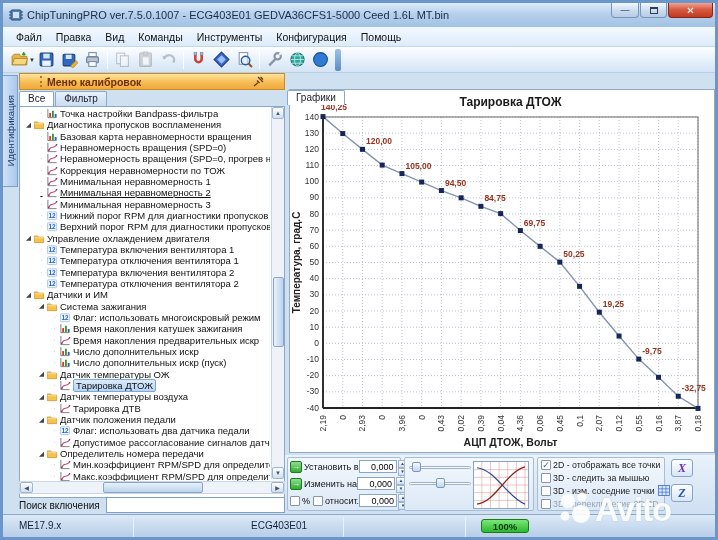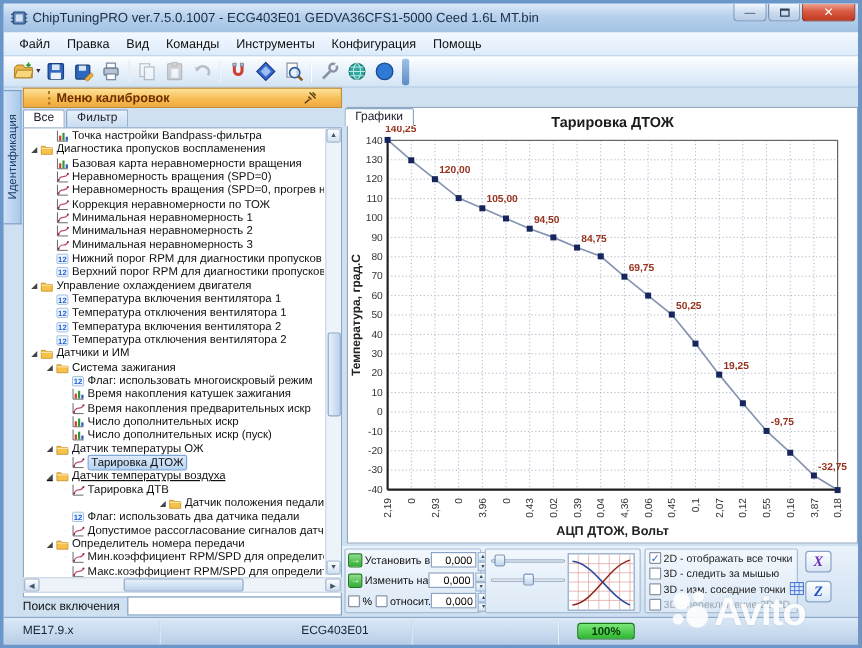--- a/index.html
+++ b/index.html
@@ -316,21 +316,21 @@
         <div class="trow" style="padding-left: 15px;">
           <span class="exp" style="color: rgb(184, 194, 206);">·</span>
           <svg viewBox="0 0 12 12" class="ticon">
             <path d="M1.5 1 v9.5 h9.5" stroke="#555" stroke-width="0.8" fill="none"></path>
             <path d="M2.5 9 C 5 2.5, 8 8.5, 11 3" stroke="#c04a7a" stroke-width="1.1" fill="none"></path>
             <circle cx="2.5" cy="9" r="0.9" fill="#8a2450"></circle>
             <circle cx="11" cy="3" r="0.9" fill="#8a2450"></circle>
           </svg>
           <span class="lbl">Минимальная неравномерность 1</span>
         </div>
-        <div class="trow" style="padding-left: 15px;">
+        <div class="trow" style="padding-left: 15px; text-decoration: underline;">
           <span class="exp" style="color: rgb(184, 194, 206);">·</span>
           <svg viewBox="0 0 12 12" class="ticon">
             <path d="M1.5 1 v9.5 h9.5" stroke="#555" stroke-width="0.8" fill="none"></path>
             <path d="M2.5 9 C 5 2.5, 8 8.5, 11 3" stroke="#c04a7a" stroke-width="1.1" fill="none"></path>
             <circle cx="2.5" cy="9" r="0.9" fill="#8a2450"></circle>
             <circle cx="11" cy="3" r="0.9" fill="#8a2450"></circle>
           </svg>
           <span class="lbl">Минимальная неравномерность 2</span>
         </div>
         <div class="trow" style="padding-left: 15px;">
@@ -474,39 +474,39 @@
         <div class="trow sel" style="padding-left: 28px;">
           <span class="exp" style="color: rgb(184, 194, 206);">·</span>
           <svg viewBox="0 0 12 12" class="ticon">
             <path d="M1.5 1 v9.5 h9.5" stroke="#555" stroke-width="0.8" fill="none"></path>
             <path d="M2.5 9 C 5 2.5, 8 8.5, 11 3" stroke="#c04a7a" stroke-width="1.1" fill="none"></path>
             <circle cx="2.5" cy="9" r="0.9" fill="#8a2450"></circle>
             <circle cx="11" cy="3" r="0.9" fill="#8a2450"></circle>
           </svg>
           <span class="lbl">Тарировка ДТОЖ</span>
         </div>
-        <div class="trow" style="padding-left: 15px; text-decoration: underline;">
+        <div class="trow" style="padding-left: 15px;">
           <span class="exp">◢</span>
           <svg viewBox="0 0 12 12" class="ticon">
             <path d="M1 3.2 h3.6 l1 1.3 h5.4 v6 h-10 z" fill="#f6c24a" stroke="#c08a1f" stroke-width="0.7"></path>
             <path d="M1 5.2 h10" stroke="#fbe2a0" stroke-width="1"></path>
           </svg>
           <span class="lbl">Датчик температуры воздуха</span>
         </div>
         <div class="trow" style="padding-left: 28px;">
           <span class="exp" style="color: rgb(184, 194, 206);">·</span>
           <svg viewBox="0 0 12 12" class="ticon">
             <path d="M1.5 1 v9.5 h9.5" stroke="#555" stroke-width="0.8" fill="none"></path>
             <path d="M2.5 9 C 5 2.5, 8 8.5, 11 3" stroke="#c04a7a" stroke-width="1.1" fill="none"></path>
             <circle cx="2.5" cy="9" r="0.9" fill="#8a2450"></circle>
             <circle cx="11" cy="3" r="0.9" fill="#8a2450"></circle>
           </svg>
           <span class="lbl">Тарировка ДТВ</span>
         </div>
-        <div class="trow" style="padding-left: 15px; justify-content: flex-end;">
+        <div class="trow" style="padding-left: 15px;">
           <span class="exp">◢</span>
           <svg viewBox="0 0 12 12" class="ticon">
             <path d="M1 3.2 h3.6 l1 1.3 h5.4 v6 h-10 z" fill="#f6c24a" stroke="#c08a1f" stroke-width="0.7"></path>
             <path d="M1 5.2 h10" stroke="#fbe2a0" stroke-width="1"></path>
           </svg>
           <span class="lbl">Датчик положения педали</span>
         </div>
         <div class="trow" style="padding-left: 28px;">
           <span class="exp" style="color: rgb(184, 194, 206);">·</span>
           <svg viewBox="0 0 12 12" class="ticon">

